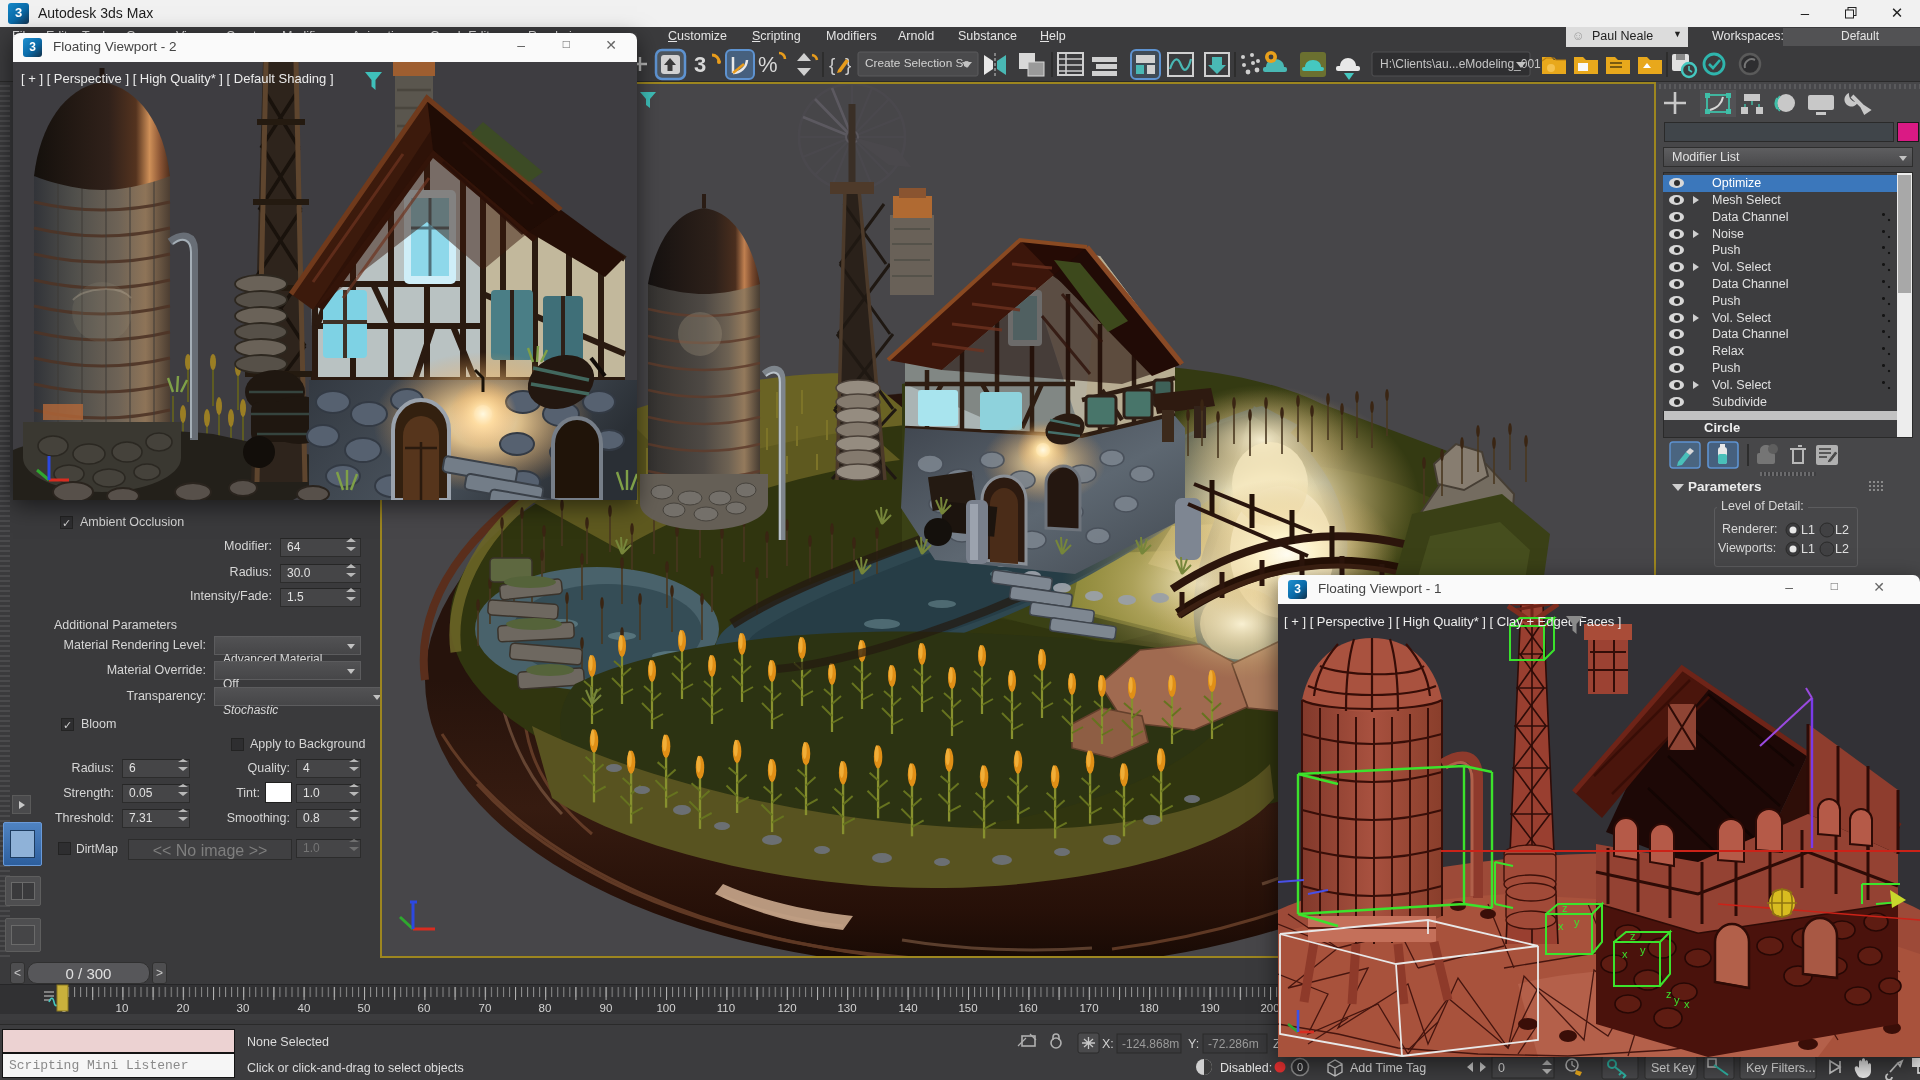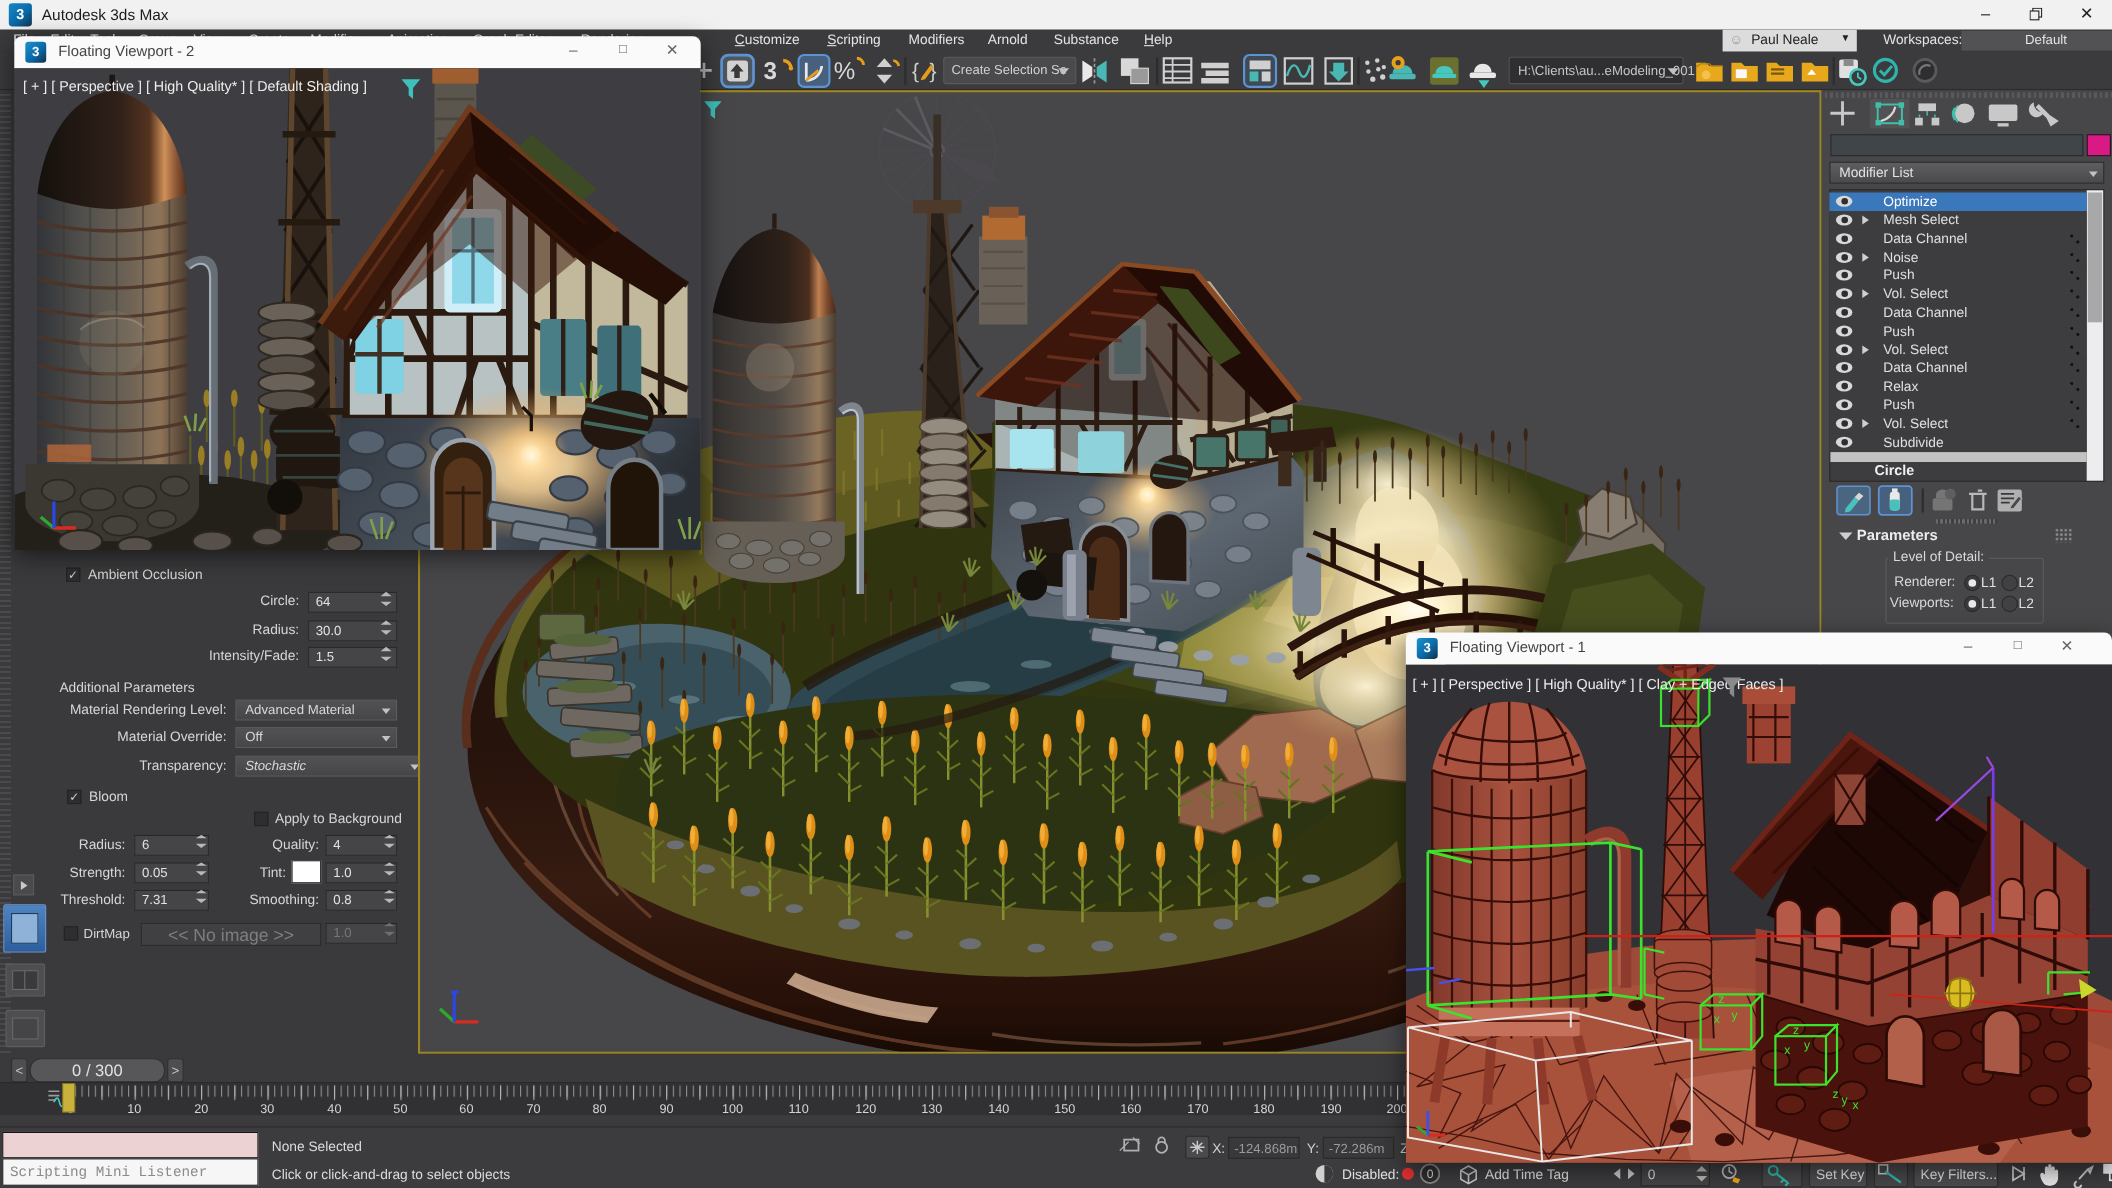--- a/index.html
+++ b/index.html
@@ -16,21 +16,21 @@
 #menubar{position:absolute;left:0;top:27px;width:1920px;height:20px;background:#3b3b3d;color:#e4e4e4;font-size:12.5px;}
 #menubar span{position:absolute;top:2px;}
 #userbox{position:absolute;left:1566px;top:0;width:122px;height:20px;background:#dcdcdc;color:#222;font-size:12.5px;}
 #wsdrop{position:absolute;left:1783px;top:1px;width:154px;height:18px;background:#525254;color:#e4e4e4;font-size:12px;padding:1px 6px;text-align:center;}
 
 #toolbar{position:absolute;left:0;top:47px;width:1920px;height:35px;background:#3b3b3d;border-bottom:1px solid #2a2a2a;}
 
 #leftpanel{position:absolute;left:0;top:82px;width:382px;height:876px;background:#3a3a3c;color:#d6d6d6;font-size:12.5px;}
 #leftpanel .lbl{position:absolute;text-align:right;}
 #leftpanel .fld{position:absolute;background:#454547;border:1px solid #2c2c2c;border-top-color:#262626;color:#e2e2e2;font-size:12px;padding:1px 14px 0 6px;height:19px;}
-#leftpanel .drop{position:absolute;background:linear-gradient(#525254,#464648);border:1px solid #5c5c5e;color:#d8d8d8;font-size:12px;padding:1px 0 0 8px;height:19px;}
+#leftpanel .drop{position:absolute;background:linear-gradient(#525254,#464648);border:1px solid #5c5c5e;color:#d8d8d8;font-size:12px;padding:15px 0 0 8px;height:19px;}
 #leftpanel .cb{position:absolute;width:13px;height:13px;background:#2e2e30;border:1px solid #232323;color:#cfcfcf;font-size:11px;line-height:12px;text-align:center;}
 .darr{position:absolute;right:5px;top:7px;width:0;height:0;border-left:4px solid transparent;border-right:4px solid transparent;border-top:5px solid #c2c2c2;}
 
 #vpmain{position:absolute;left:380px;top:82px;width:1276px;height:876px;border:2px solid #9d861f;background:#474649;}
 
 #cmdpanel{position:absolute;left:1656px;top:82px;width:264px;height:998px;background:#474749;color:#dedede;}
 .modrow{position:absolute;left:7px;width:234px;height:17px;background:#3d3d3f;color:#e0e0e0;font-size:12.5px;}
 .modrow .eye{position:absolute;left:6px;top:3px;width:14px;height:10px;}
 .modrow .mname{position:absolute;left:49px;top:1px;}
 .modrow .marr{position:absolute;left:30px;top:4px;width:0;height:0;border-top:4.5px solid transparent;border-bottom:4.5px solid transparent;border-left:6px solid #cfcfcf;}
@@ -186,21 +186,21 @@
     <circle cx="1714" cy="17" r="10" fill="none" stroke="#2fb5ad" stroke-width="2.8"></circle>
         <path d="M1709,17l4,4l7,-8" stroke="#2fb5ad" stroke-width="2.6" fill="none"></path>
     <circle cx="1750" cy="17" r="10" fill="#2e2e30" stroke="#5a5a5a" stroke-width="2.5"></circle>
         <path d="M1745,21a7,7 0 0 1 10,-8" stroke="#777" stroke-width="2" fill="none"></path>
   </svg></div>
 
   <div id="leftpanel">
     <div class="abs" style="left:0;top:0;width:10px;height:876px;background:repeating-linear-gradient(#3a3a3c 0 3px,#4a4a4c 3px 5px);"></div>
     <div class="cb" style="left:60px;top:434px;">✓</div>
       <span class="abs" style="left:80px;top:433px;">Ambient Occlusion</span>
-    <span class="lbl" style="left:150px;top:457px;width:122px;">Circle:</span>
+    <span class="lbl" style="left:150px;top:457px;width:122px;">Modifier:</span>
       <div class="fld" style="left:280px;top:456px;width:81px;">64</div>
     <span class="lbl" style="left:150px;top:483px;width:122px;">Radius:</span>
       <div class="fld" style="left:280px;top:482px;width:81px;">30.0</div>
     <span class="lbl" style="left:120px;top:507px;width:152px;">Intensity/Fade:</span>
       <div class="fld" style="left:280px;top:506px;width:81px;">1.5</div>
     <span class="abs" style="left:54px;top:536px;">Additional Parameters</span>
     <span class="lbl" style="left:40px;top:556px;width:166px;">Material Rendering Level:</span>
       <div class="drop" style="left:214px;top:554px;width:147px;">Advanced Material<i class="darr"></i></div>
     <span class="lbl" style="left:40px;top:581px;width:166px;">Material Override:</span>
       <div class="drop" style="left:214px;top:579px;width:147px;">Off<i class="darr"></i></div>

